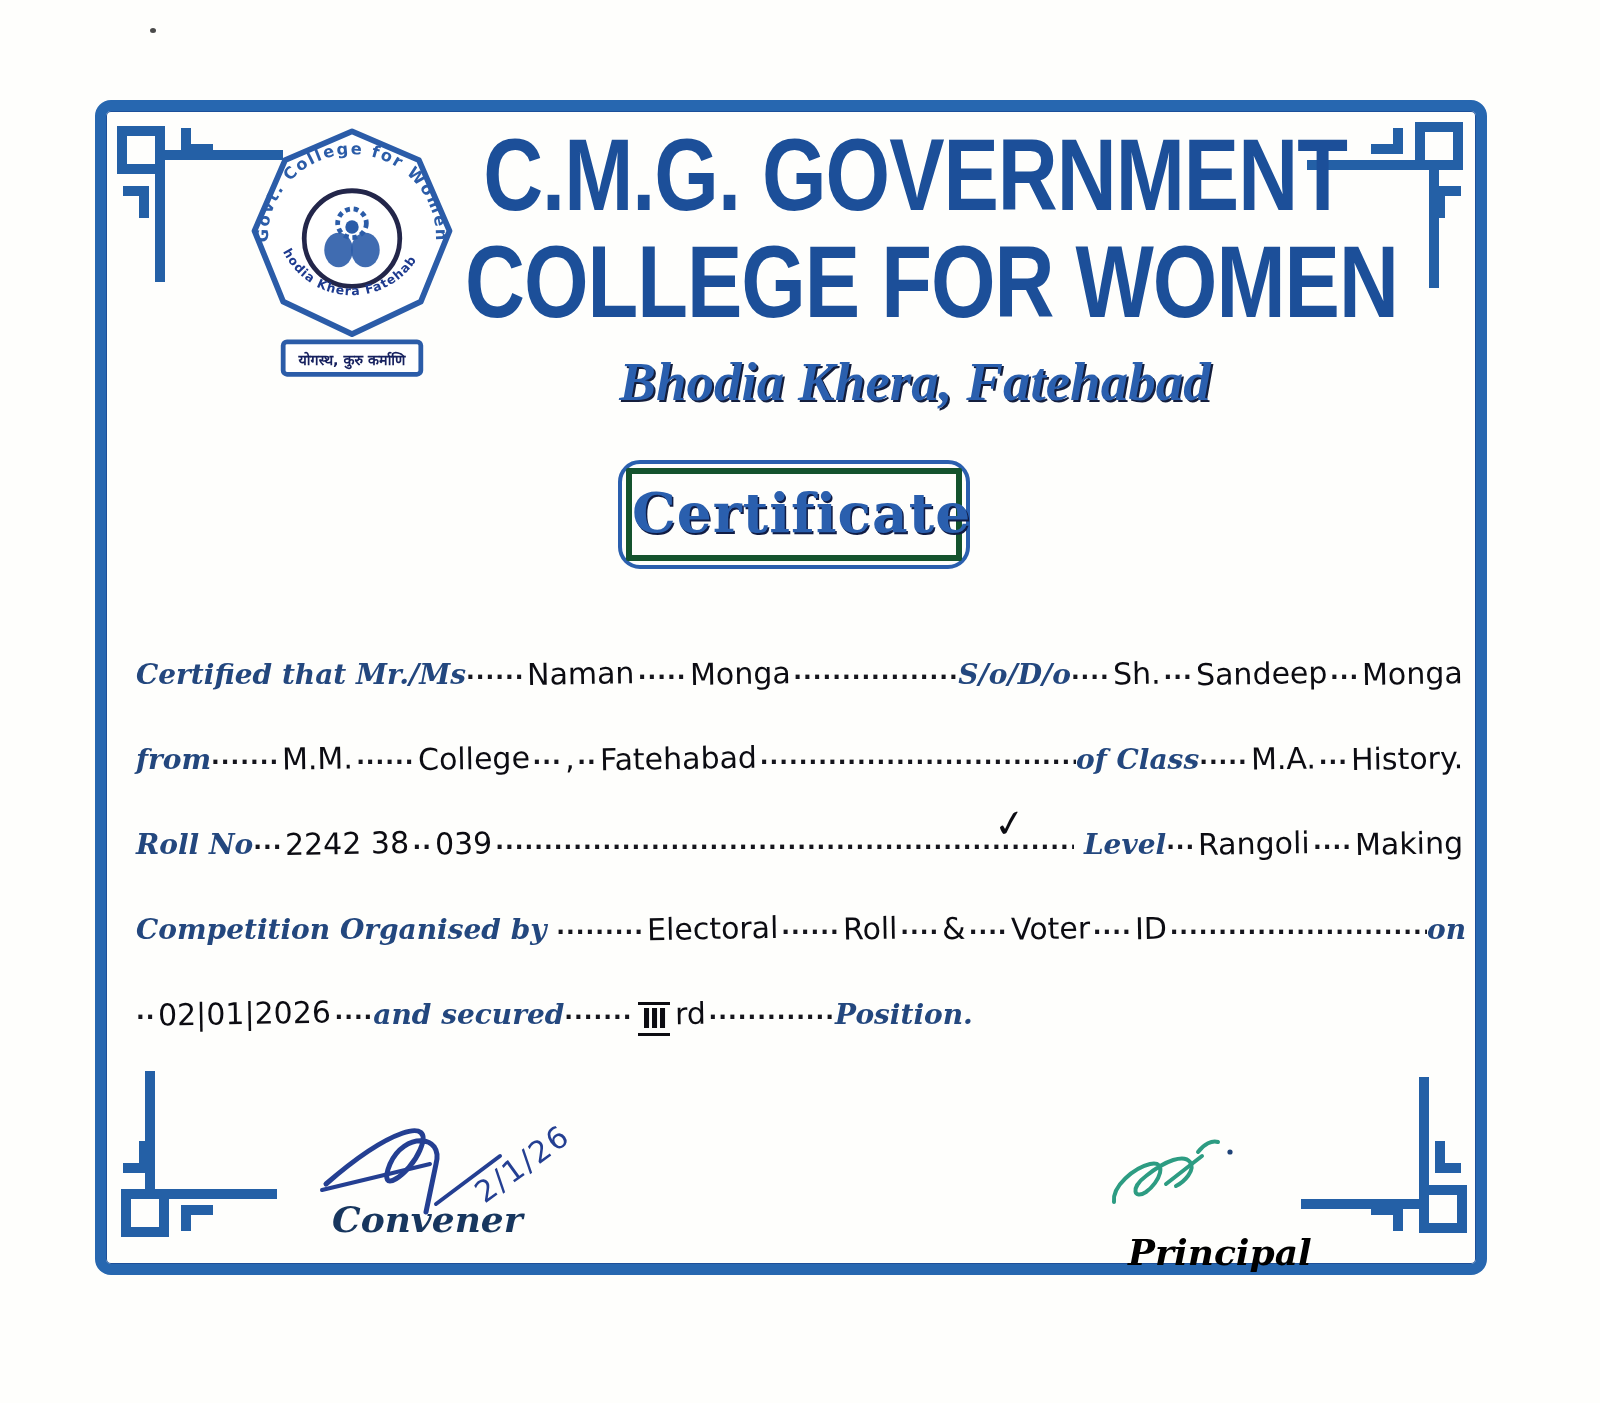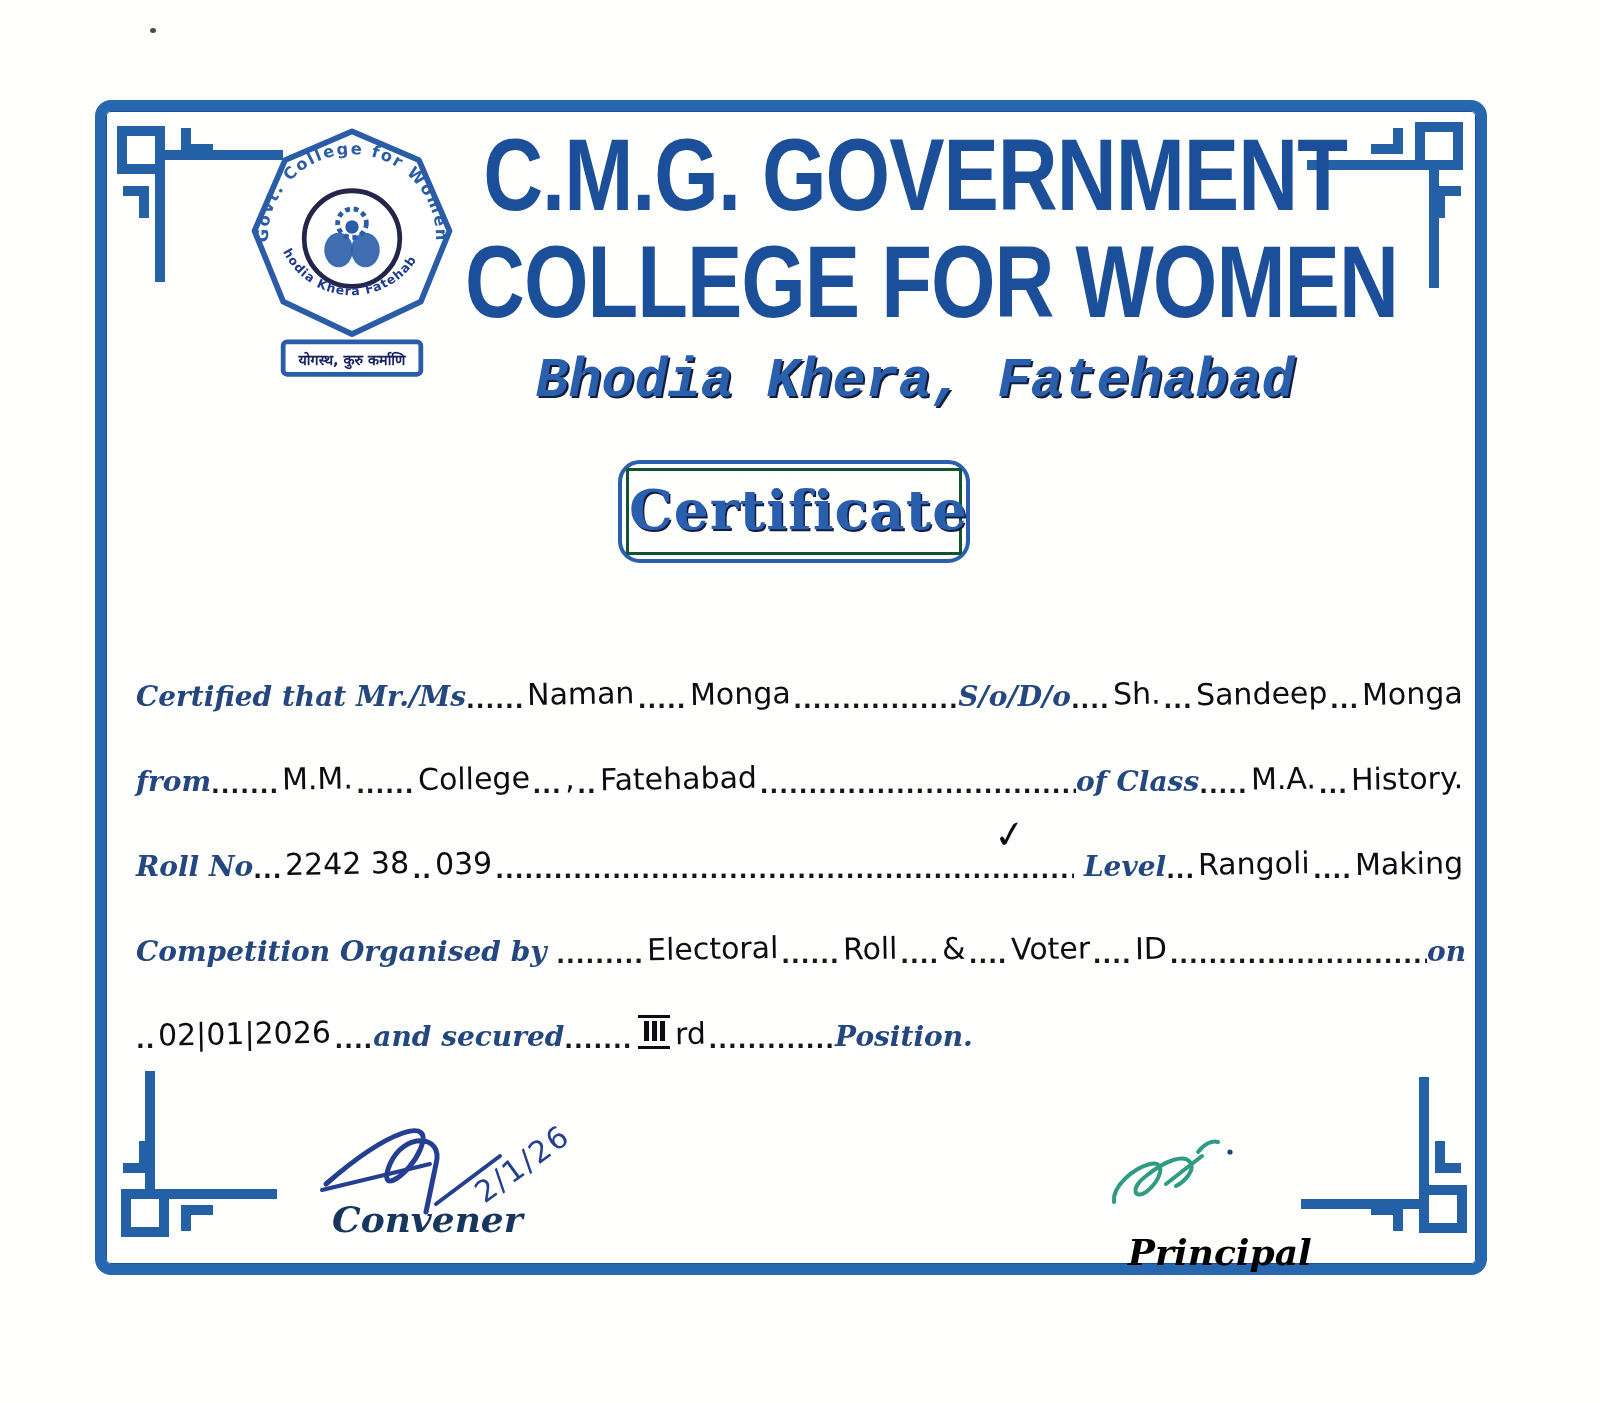--- a/index.html
+++ b/index.html
@@ -35,41 +35,41 @@
   
   .header{
     position:absolute;left:465px;top:122px;width:900px;text-align:center;
     font-family:"Liberation Sans",sans-serif;font-weight:bold;
     color:#1c4f99;transform:scaleY(1.22);transform-origin:top center;
     line-height:1.06;letter-spacing:-1px;
   }
   .header .h1{font-size:83px;white-space:nowrap;}
   .subtitle{
     position:absolute;left:465px;top:350px;width:900px;text-align:center;
-    font-family:Liberation Mono, monospace;font-style:italic;font-weight:bold;
+    font-family:Liberation Serif, serif;font-style:italic;font-weight:bold;
     font-size:55px;color:#2a5fae;text-shadow:2px 2px 0 #141e3c;white-space:nowrap;
   }
 
   
   .title-box{
     position:absolute;left:618px;top:460px;width:352px;
     border:4px solid #2a5fae;border-radius:22px;padding:4px;box-sizing:border-box;
   }
   .title-inner{
-    border:3px solid #14532d;border-radius:2px;text-align:center;
+    border:6px solid #14532d;border-radius:2px;text-align:center;
     padding:6px 0 10px 0;
   }
   .title-text{
     font-family:"DejaVu Serif",serif;font-weight:bold;font-size:55px;
     color:#2a5fae;text-shadow:1.5px 1.5px 0 #101c44;letter-spacing:1px;
   }
 
   
   .body-block{position:absolute;left:136px;top:628px;width:1330px;}
-  .cert-line{height:85px;display:flex;align-items:flex-end;padding-top:30px;box-sizing:border-box;white-space:nowrap;}
+  .cert-line{height:85px;display:flex;align-items:flex-start;padding-top:30px;box-sizing:border-box;white-space:nowrap;}
   .seg-print{font:italic 600 28px "DejaVu Serif",serif;color:#23477e;white-space:pre;}
   .seg-dots{font:700 23px "DejaVu Sans",sans-serif;color:#15151c;letter-spacing:1px;white-space:pre;}
   .seg-fill{flex:1 1 auto;min-width:12px;overflow:hidden;font:700 23px "DejaVu Sans",sans-serif;color:#15151c;letter-spacing:1px;white-space:nowrap;}
   .seg-hand{font:500 30px "DejaVu Sans",sans-serif;color:#0c0c12;white-space:pre;display:inline-block;transform:rotate(-1deg);position:relative;top:-2px;margin:0 3px;}
   .seg-roman{font:700 27px "DejaVu Sans",sans-serif;color:#0c0c12;border-top:3px solid #0c0c12;border-bottom:3px solid #0c0c12;display:inline-block;line-height:1.05;margin:8px 2px 0 5px;position:relative;top:-4px;letter-spacing:-2px;padding:0 4px;}
   .seg-check{font:700 38px "DejaVu Sans",sans-serif;color:#0c0c12;display:inline-block;width:0;overflow:visible;white-space:pre;transform:translate(-80px,-24px) rotate(-8deg);}
 
   
   .sig{position:absolute;}
   .sig-label{font-family:"DejaVu Serif",serif;font-style:italic;font-weight:bold;font-size:36px;color:#17365e;}

